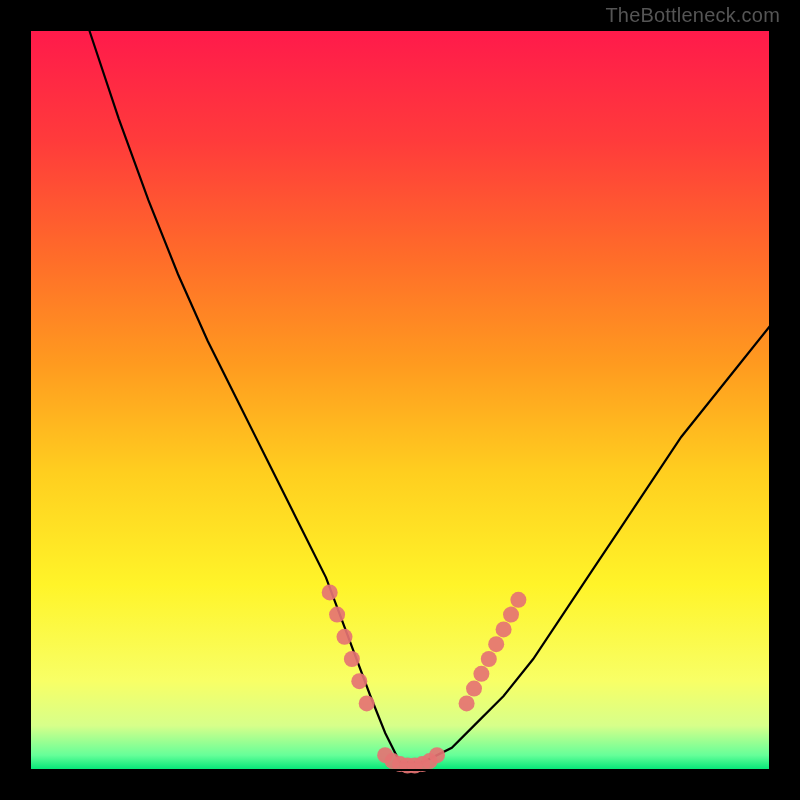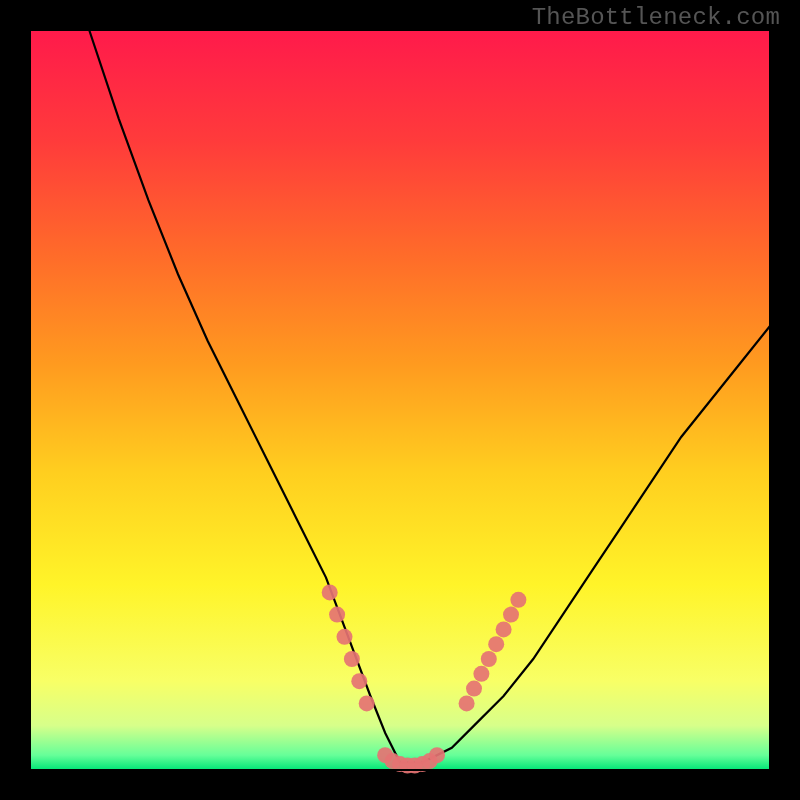--- a/index.html
+++ b/index.html
@@ -15,22 +15,22 @@
     width: 800px;
     height: 800px;
   }
   svg {
     display: block;
   }
   .watermark {
     position: absolute;
     top: 4px;
     right: 20px;
-    font-family: Liberation Mono, monospace;
-    font-size: 24px;
+    font-family: Liberation Sans, sans-serif;
+    font-size: 20px;
     color: #555;
     letter-spacing: 0.2px;
     user-select: none;
   }
 </style>
 </head>
 <body>
 
 <div class="chart-wrap">
   <svg id="chart-svg" width="800" height="800" viewBox="0 0 800 800">

